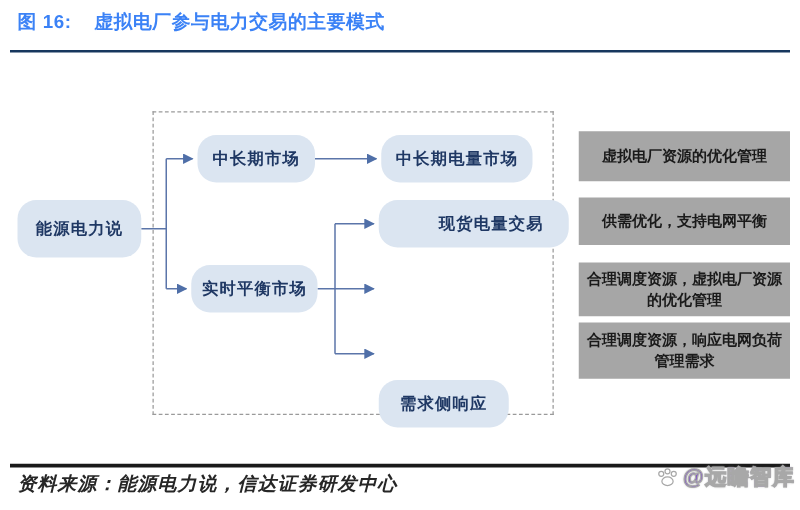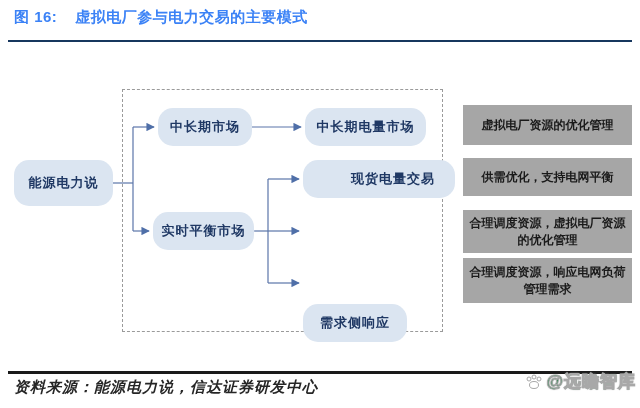--- a/index.html
+++ b/index.html
@@ -48,21 +48,21 @@
   .footer-rule{
     position:absolute;left:8px;top:371px;width:624px;height:3px;background:#1a1a1a;
   }
   .source{
     position:absolute;left:14px;top:378px;
     font-family:"Liberation Serif","DejaVu Serif",serif;
     font-style:italic;font-weight:bold;font-size:15px;color:#262626;letter-spacing:1px;white-space:nowrap;
   }
   .watermark{
     position:absolute;right:4px;top:370px;display:flex;align-items:center;gap:2px;
-    font-size:17px;font-weight:bold;color:#15803d;
+    font-size:17px;font-weight:bold;color:#6d28d9;
     -webkit-text-stroke:1px #a8a8a8;
     text-shadow:0 0 1px #a8a8a8,0 0 2px #b5b5b5;
     letter-spacing:1px;white-space:nowrap;
   }
   .watermark svg{display:block;}
 </style>
 </head>
 <body>
 
 <div class="page">

